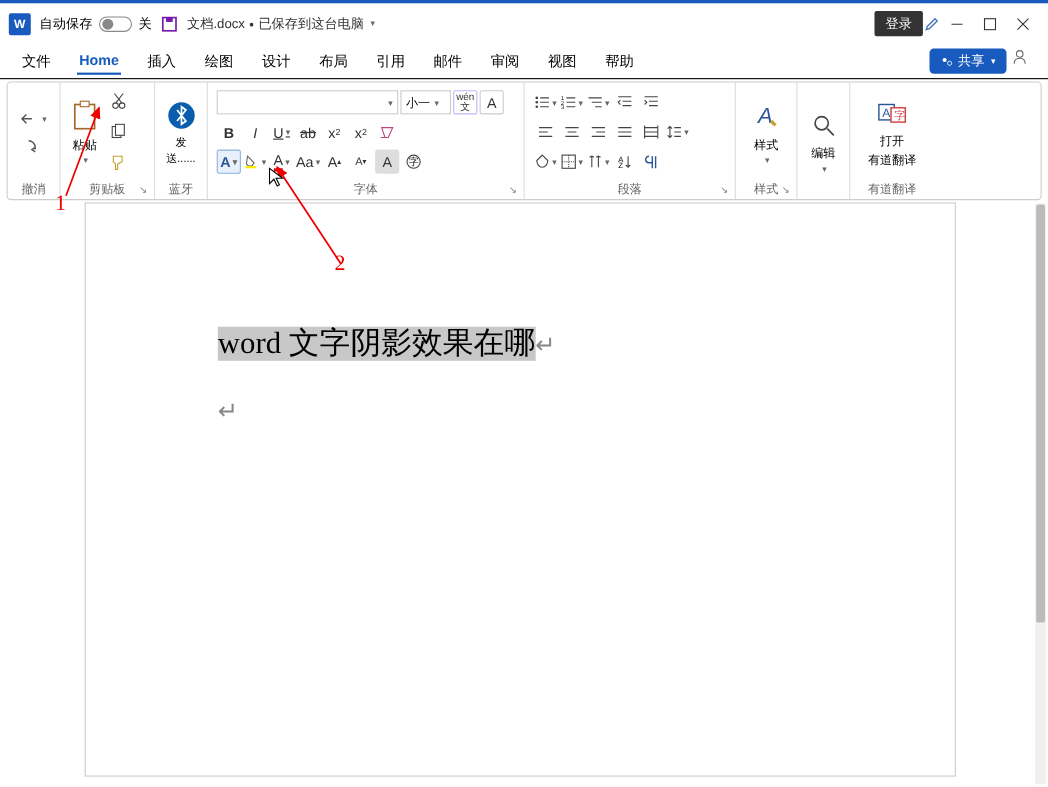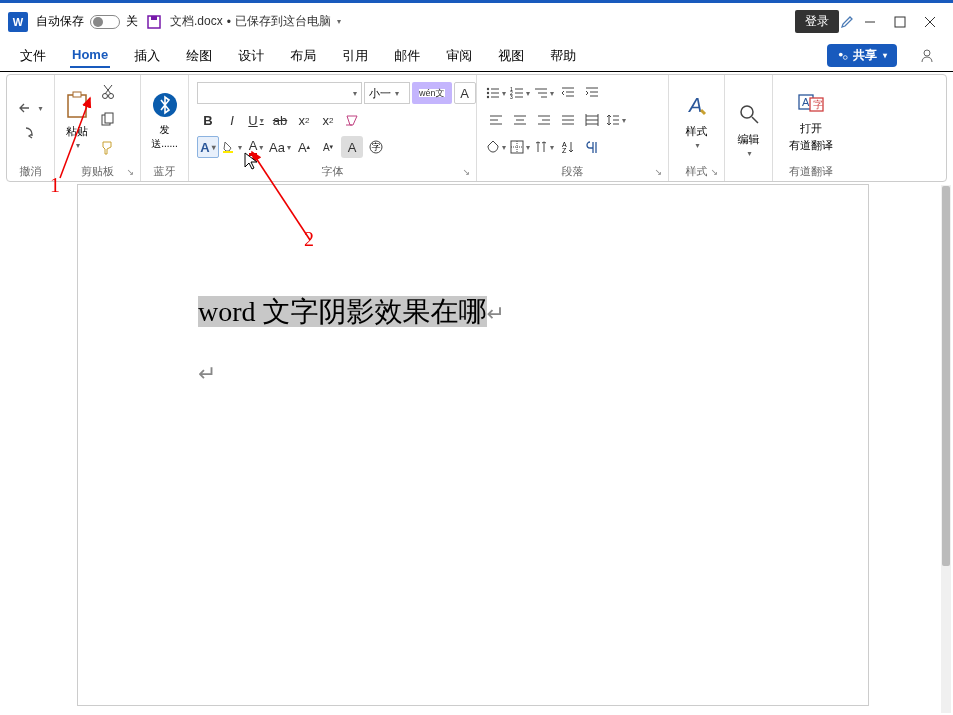--- a/index.html
+++ b/index.html
@@ -11,21 +11,21 @@
 .toggle::after { content: ''; position: absolute; left: 2px; top: 1px; width: 10px; height: 10px; background: #888; border-radius: 50%; }
 .save-ico { width: 16px; height: 16px; color: #7719aa; }
 .doc-title { font-size: 12px; color: #333; display: flex; align-items: center; gap: 4px; }
 .search-box { margin-left: 40px; width: 280px; height: 26px; border: 1px solid #ccc; border-radius: 4px; display: flex; align-items: center; padding: 0 8px; gap: 6px; color: #666; font-size: 12px; }
 .title-right { margin-left: auto; display: flex; align-items: center; }
 .login-btn { background: #333; color: #fff; padding: 3px 10px; font-size: 12px; border-radius: 2px; }
 .win-btn { width: 30px; height: 30px; display: flex; align-items: center; justify-content: center; color: #333; }
 .tabbar { height: 32px; display: flex; align-items: center; padding: 0 18px; gap: 22px; font-size: 13px; border-bottom: 1px solid #000000; }
 .tab { padding: 4px 2px; cursor: pointer; }
 .tab.active { color: #185abd; font-weight: 600; border-bottom: 2px solid #185abd; }
-.share-area { margin-left: auto; display: flex; align-items: center; gap: 22px; font-weight: bold; }
+.share-area { margin-left: auto; display: flex; align-items: flex-start; gap: 4px; }
 .share-btn { background: #185abd; color: #fff; padding: 3px 10px; border-radius: 4px; font-size: 12px; display: flex; align-items: center; gap: 4px; }
 .ribbon { height: 108px; display: flex; border: 1px solid #ccc; margin: 2px 6px; border-radius: 4px; background: #fff; }
 .rgroup { border-right: 1px solid #ddd; display: flex; flex-direction: column; padding: 4px 6px 2px; }
 .rgroup-body { flex: 1; display: flex; gap: 4px; }
 .rgroup-label { font-size: 11px; color: #666; text-align: center; padding-top: 3px; position: relative; }
 .rgroup-label .launcher { position: absolute; right: 0; bottom: 2px; font-size: 9px; color: #888; }
 .vcol { display: flex; flex-direction: column; align-items: center; justify-content: center; gap: 2px; }
 .big-ico { width: 32px; height: 32px; display: flex; align-items: center; justify-content: center; }
 .small-row { display: flex; gap: 2px; align-items: center; }
 .ico-btn { min-width: 22px; height: 22px; display: flex; align-items: center; justify-content: center; font-size: 13px; color: #333; border-radius: 2px; }
@@ -194,21 +194,21 @@
   <div class="rgroup" style="width:288px">
     <div class="rgroup-body vcol" style="align-items:flex-start;gap:5px;padding:2px">
       <div class="small-row">
         <div class="font-name-box">
             <span class="dd">▾</span>
           </div>
         <div class="font-size-box">
             <span>小一</span>
             <span class="dd">▾</span>
           </div>
-        <span class="ico-btn" style="font-size:9px;border:7px solid #c4b5fd;flex-direction:row;line-height:1">
+        <span class="ico-btn" style="font-size:9px;border:1px solid #c4b5fd;flex-direction:column;line-height:1">
             <span>wén</span>
             <span>文</span>
           </span>
         <span class="ico-btn" style="border:1px solid #ccc">A</span>
       </div>
       <div class="small-row">
         <span class="ico-btn" style="font-weight:bold">B</span>
         <span class="ico-btn" style="font-style:italic">I</span>
         <span class="ico-btn" style="text-decoration:underline">U<span class="dd">▾</span></span>
         <span class="ico-btn" style="text-decoration:line-through">ab</span>

